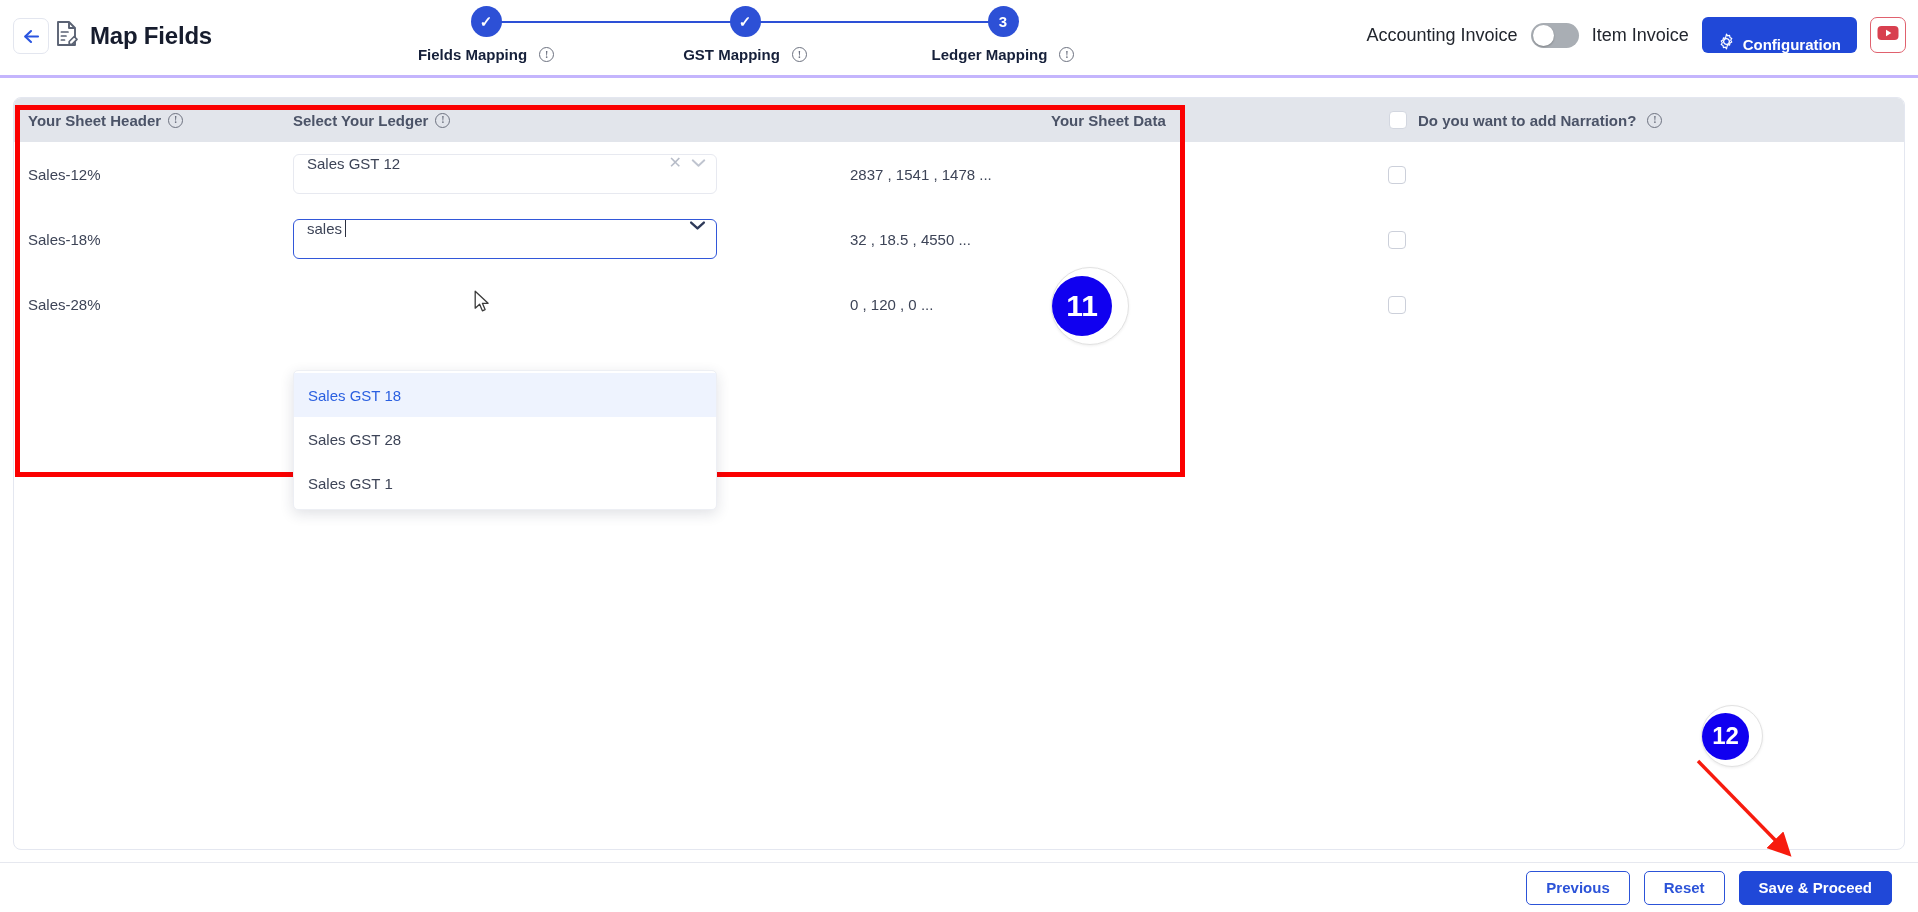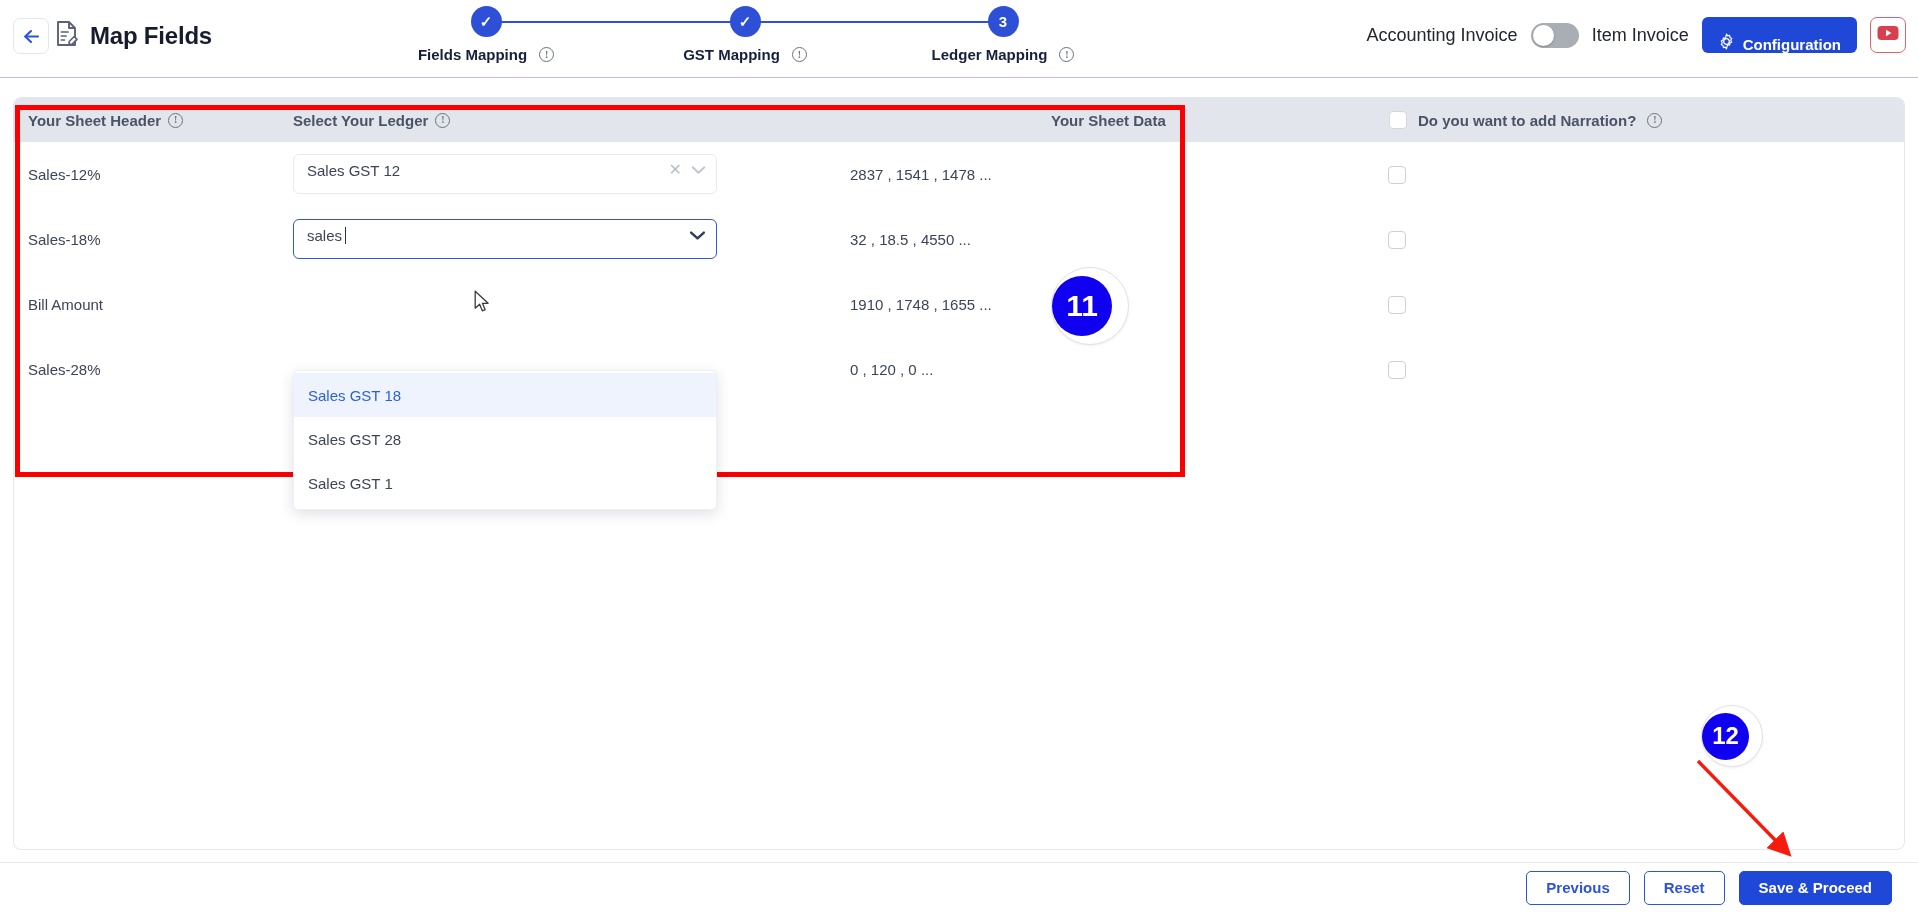--- a/index.html
+++ b/index.html
@@ -8,21 +8,21 @@
     background: #ffffff;
     font-family: "Liberation Sans", sans-serif;
     overflow: hidden;
   }
 
   
   .topbar {
     position: relative;
     height: 78px;
     background: #ffffff;
-    border-bottom: 1px solid #c4b5fd;
+    border-bottom: 3px solid #c4b5fd;
   }
   .back-btn {
     position: absolute; left: 13px; top: 18px;
     width: 36px; height: 36px;
     border: 1px solid #e3e6ef; border-radius: 7px;
     background: #fff;
     display: flex; align-items: center; justify-content: center;
     cursor: pointer;
   }
   .back-btn svg { display:block; }
@@ -152,21 +152,21 @@
   }
   .cell-cb {
     position: absolute; left: 1374px; top: 0; height: 65px;
     display: flex; align-items: center;
   }
 
   .select-box {
     height: 40px; width: 100%;
     border: 1px solid #e7e9f0; border-radius: 6px;
     background: #fff;
-    display: flex; align-items: center;
+    display: flex; align-items: flex-start;
     padding: 0 10px 8px 13px;
     font-size: 15px; color: #3d4457;
     position: relative; cursor: pointer;
   }
   .select-box.focused {
     border: 1.6px solid #3257d9;
     border-radius: 6px;
   }
   .select-val { flex: 1; }
   .sel-icons { display: flex; align-items: center; gap: 9px; }
@@ -399,27 +399,20 @@
             </span>
           </span>
         </div>
       </div>
       <div class="cell-data">32 , 18.5 , 4550 ...</div>
       <div class="cell-cb">
         <span class="cb"></span>
       </div>
     </div>
 
-    <div class="row">
-      <div class="cell-header">Bill Amount</div>
-      <div class="cell-data">1910 , 1748 , 1655 ...</div>
-      <div class="cell-cb">
-        <span class="cb"></span>
-      </div>
-    </div>
 
     <div class="row">
       <div class="cell-header">Sales-28%</div>
       <div class="cell-data">0 , 120 , 0 ...</div>
       <div class="cell-cb">
         <span class="cb"></span>
       </div>
     </div>
   </div>
 

